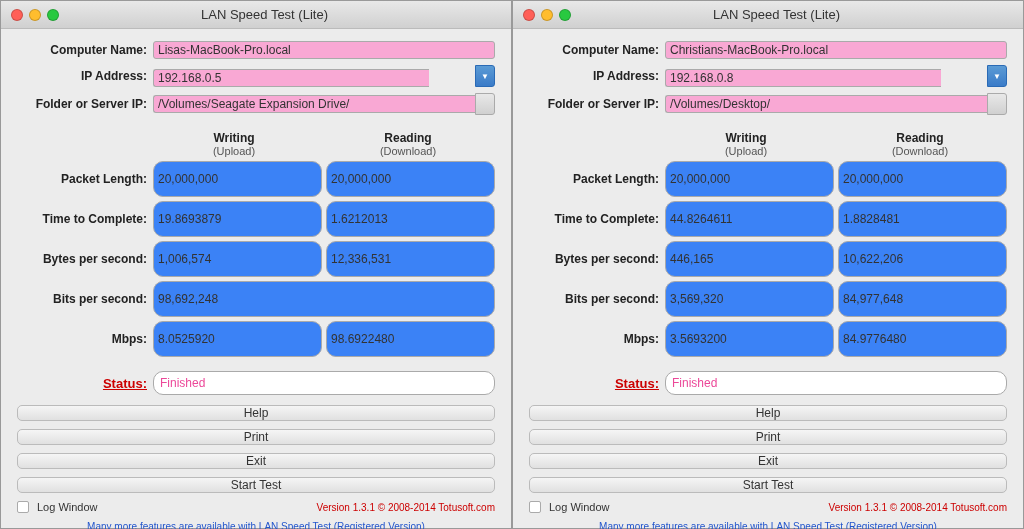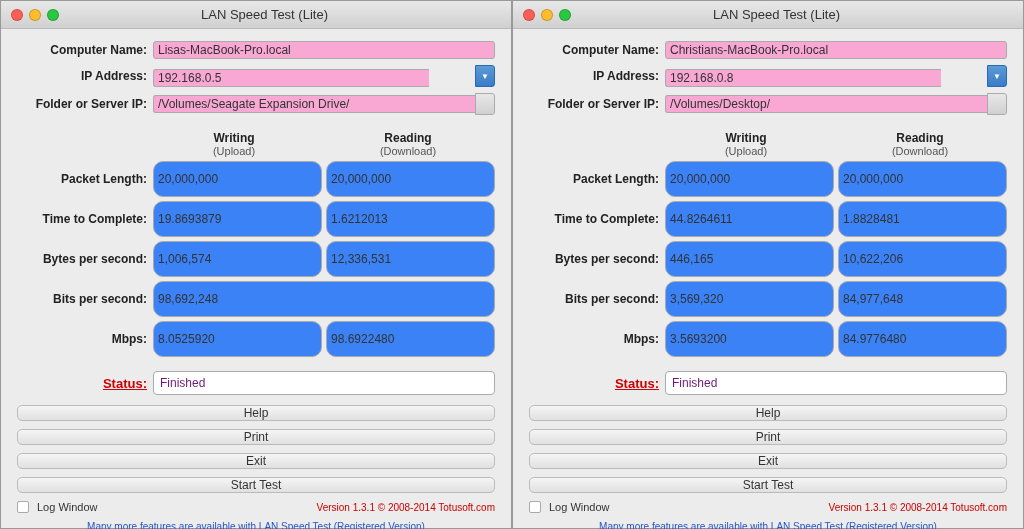--- a/index.html
+++ b/index.html
@@ -195,25 +195,25 @@
       text-align: right;
       width: 130px;
       flex-shrink: 0;
       margin-right: 6px;
       text-decoration: underline;
     }
     .status-value {
       flex: 1;
       height: 24px;
       border: 1px solid #aaa;
-      border-radius: 4px;
+      border-radius: 10px;
       background: white;
       padding: 0 6px;
       font-size: 12px;
-      color: #701a75;
+      color: #ec4899;
       display: flex;
       align-items: center;
     }
     .button-row {
       display: flex;
       gap: 8px;
       margin-bottom: 8px;
       flex-direction: column;
     }
     .btn {

